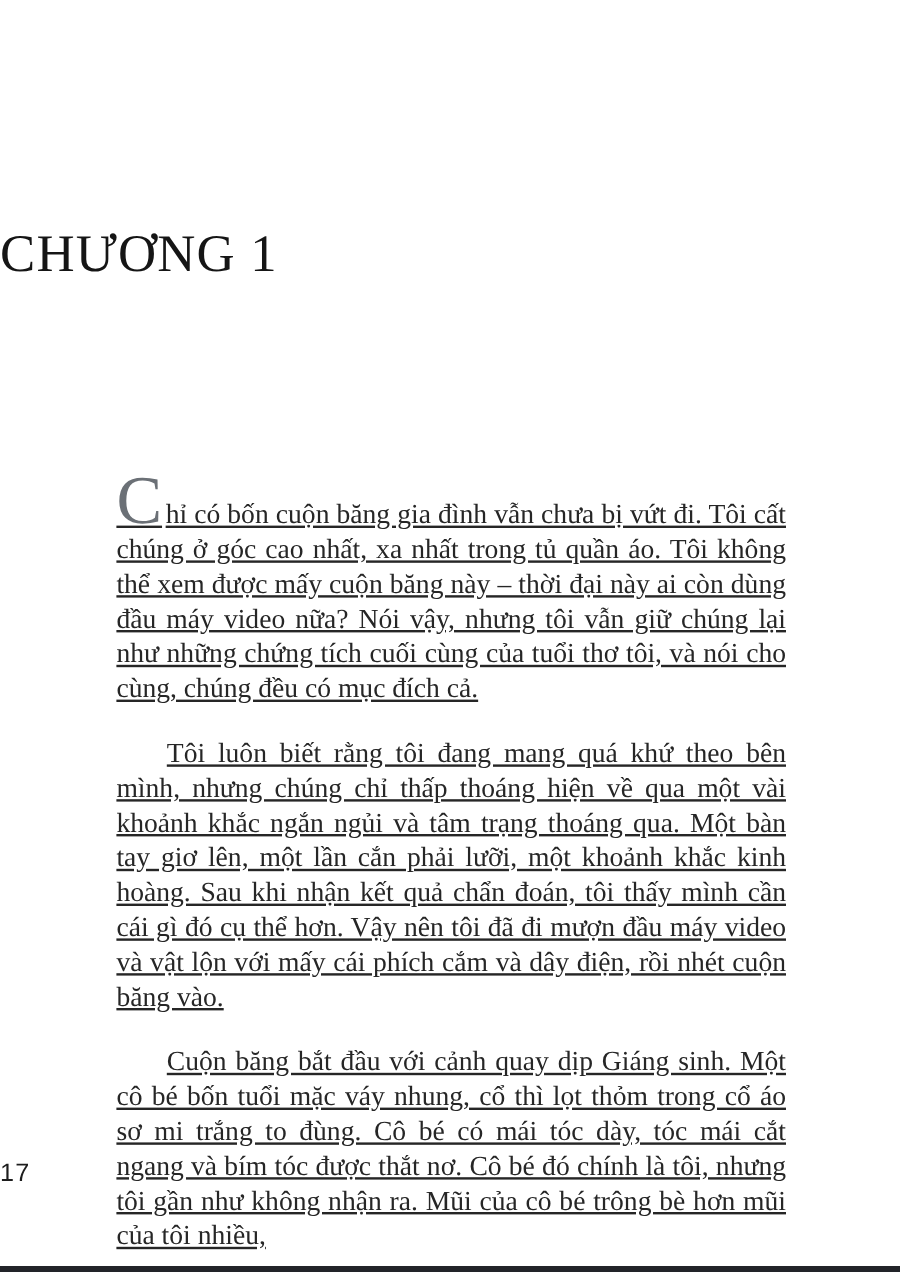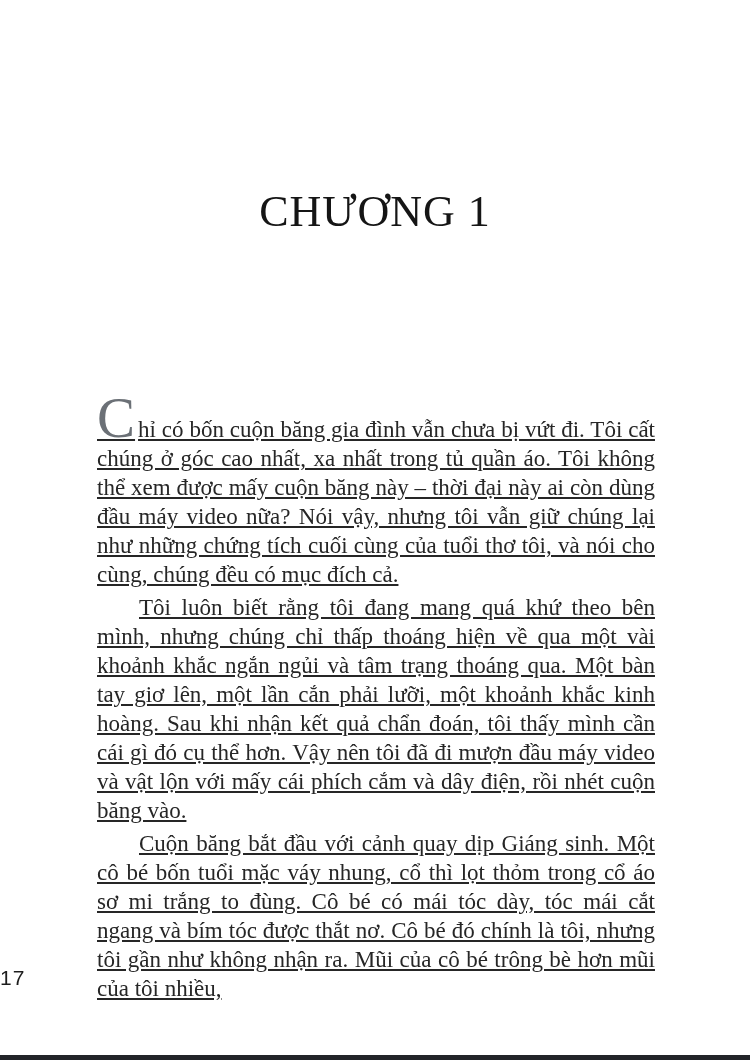--- a/index.html
+++ b/index.html
@@ -13,21 +13,20 @@
     height: 1060px;
     background: #ffffff;
     overflow: hidden;
     font-family: "Liberation Serif", serif;
   }
   .chapter-title {
     position: absolute;
     top: 186px;
     left: 0;
     width: 750px;
-    text-align: center;
     font-family: "Liberation Serif", serif;
     font-size: 44px;
     font-weight: 400;
     letter-spacing: 1px;
     color: #151515;
   }
   .body-text {
     position: absolute;
     top: 403px;
     left: 97px;
@@ -37,21 +36,21 @@
     line-height: 29px;
     color: #262626;
     text-align: justify;
   }
   .body-text p {
     margin: 0;
     padding: 0;
     text-decoration: underline;
   }
   .body-text p.indented {
-    margin-top: 4px;
+    margin-top: 25px;
     text-indent: 42px;
   }
   .drop-cap {
     font-family: "Liberation Serif", serif;
     font-size: 57px;
     line-height: 29px;
     color: #6b7076;
     padding-right: 3px;
   }
   .page-number {

